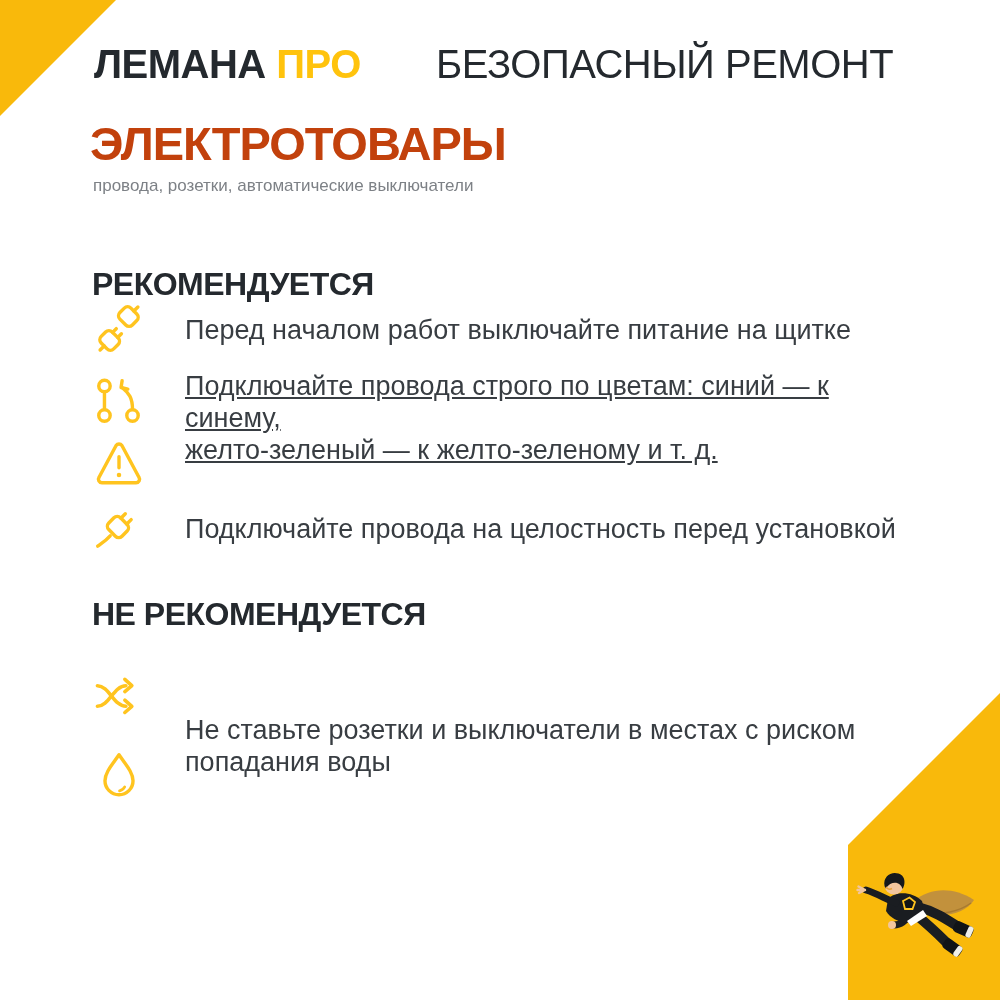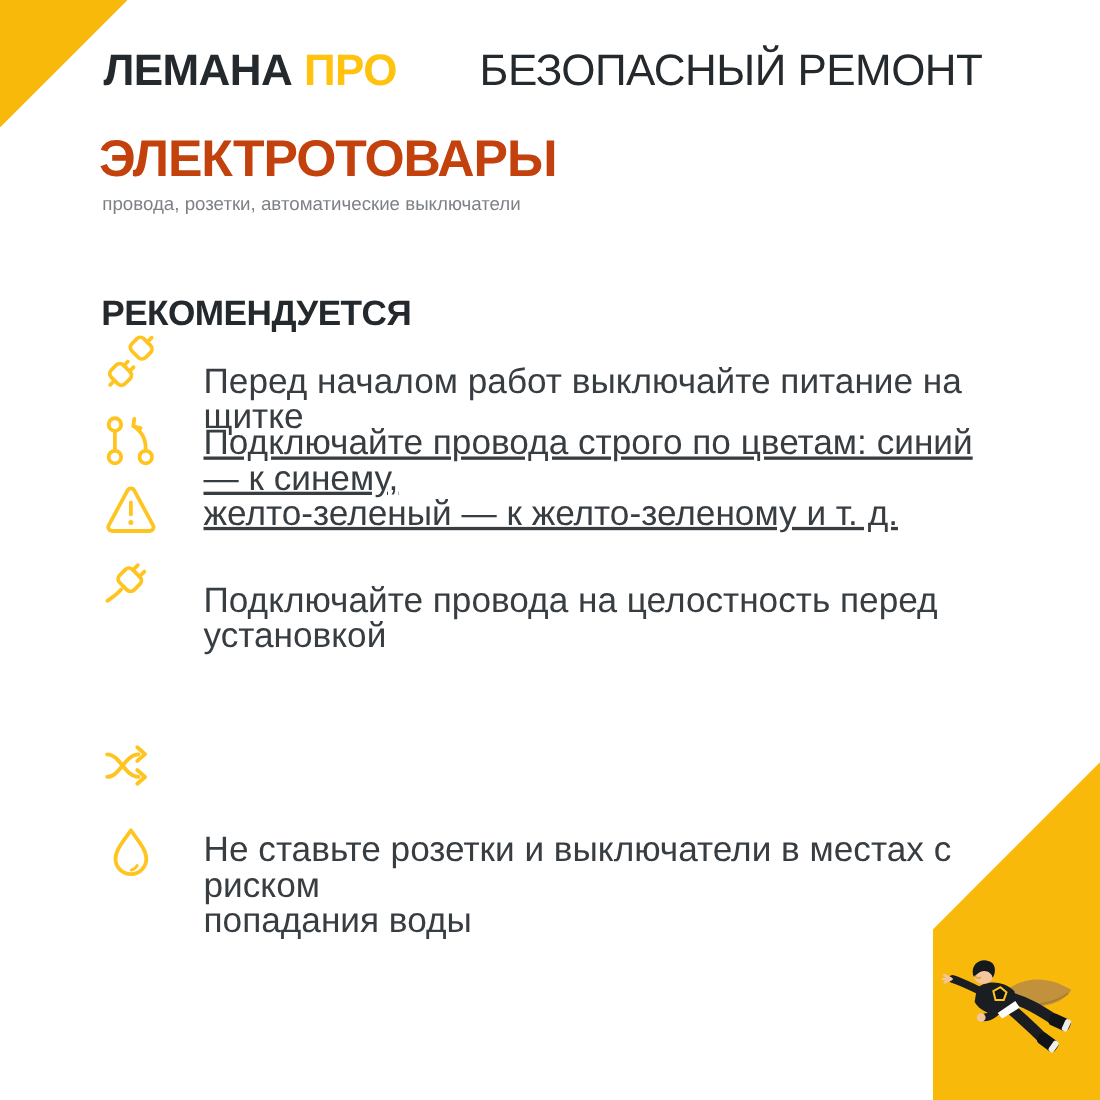--- a/index.html
+++ b/index.html
@@ -69,30 +69,29 @@
   .item-icon svg{width:100%;height:100%;display:block;}
   #icon-1{top:302px;}
   #icon-2{top:374px;}
   #icon-3{top:436px;}
   #icon-4{top:500px;}
   #icon-5{top:668px;width:56px;height:56px;}
   #icon-6{top:748px;}
 
   .item-text{
     position:absolute;left:185px;max-width:745px;
-    font-size:32px;line-height:32px;color:var(--body-text);
+    font-size:27px;line-height:32px;color:var(--body-text);
     white-space:pre-line;
-    margin-top:16px;
   }
   #text-1{top:314px;}
   #text-2{top:370px;text-decoration:underline;}
   #text-3{top:446px;}
   #text-4{top:513px;}
   #text-5{top:654px;}
-  #text-6{top:740px;}
+  #text-6{top:714px;}
 </style>
 </head>
 <body>
 
 <div class="poster">
 
   <div class="corner-tl"></div>
 
   <div class="logo">
     <span>ЛЕМАНА</span>
@@ -148,20 +147,21 @@
       <g transform="translate(25 26) rotate(45)">
         <rect x="-9" y="-8" width="18" height="16" rx="4.5"></rect>
         <line x1="-4" y1="-8" x2="-4" y2="-14"></line>
         <line x1="4" y1="-8" x2="4" y2="-14"></line>
       </g>
       <path d="M17.5 34.5 C12.5 40 9.5 41.5 5.5 44.5"></path>
     </svg>
   </span>
   <div class="item-text" id="text-4">Подключайте провода на целостность перед установкой</div>
 
+  <h2 class="section-heading" id="sec2-heading">НЕ РЕКОМЕНДУЕТСЯ</h2>
 
   <span class="item-icon" id="icon-5">
     <svg viewBox="0 0 52 52" fill="none" stroke="currentColor" stroke-width="3.3" stroke-linecap="round" stroke-linejoin="round">
       <path d="M5 16.5 C16 16.5 20 35.5 31.5 35.5"></path>
       <path d="M5 35.5 C16 35.5 20 16.5 31.5 16.5"></path>
       <path d="M30.5 10.5 L37 16.3 L30.5 22"></path>
       <path d="M30.5 29.8 L37 35.6 L30.5 41.3"></path>
     </svg>
   </span>
 

